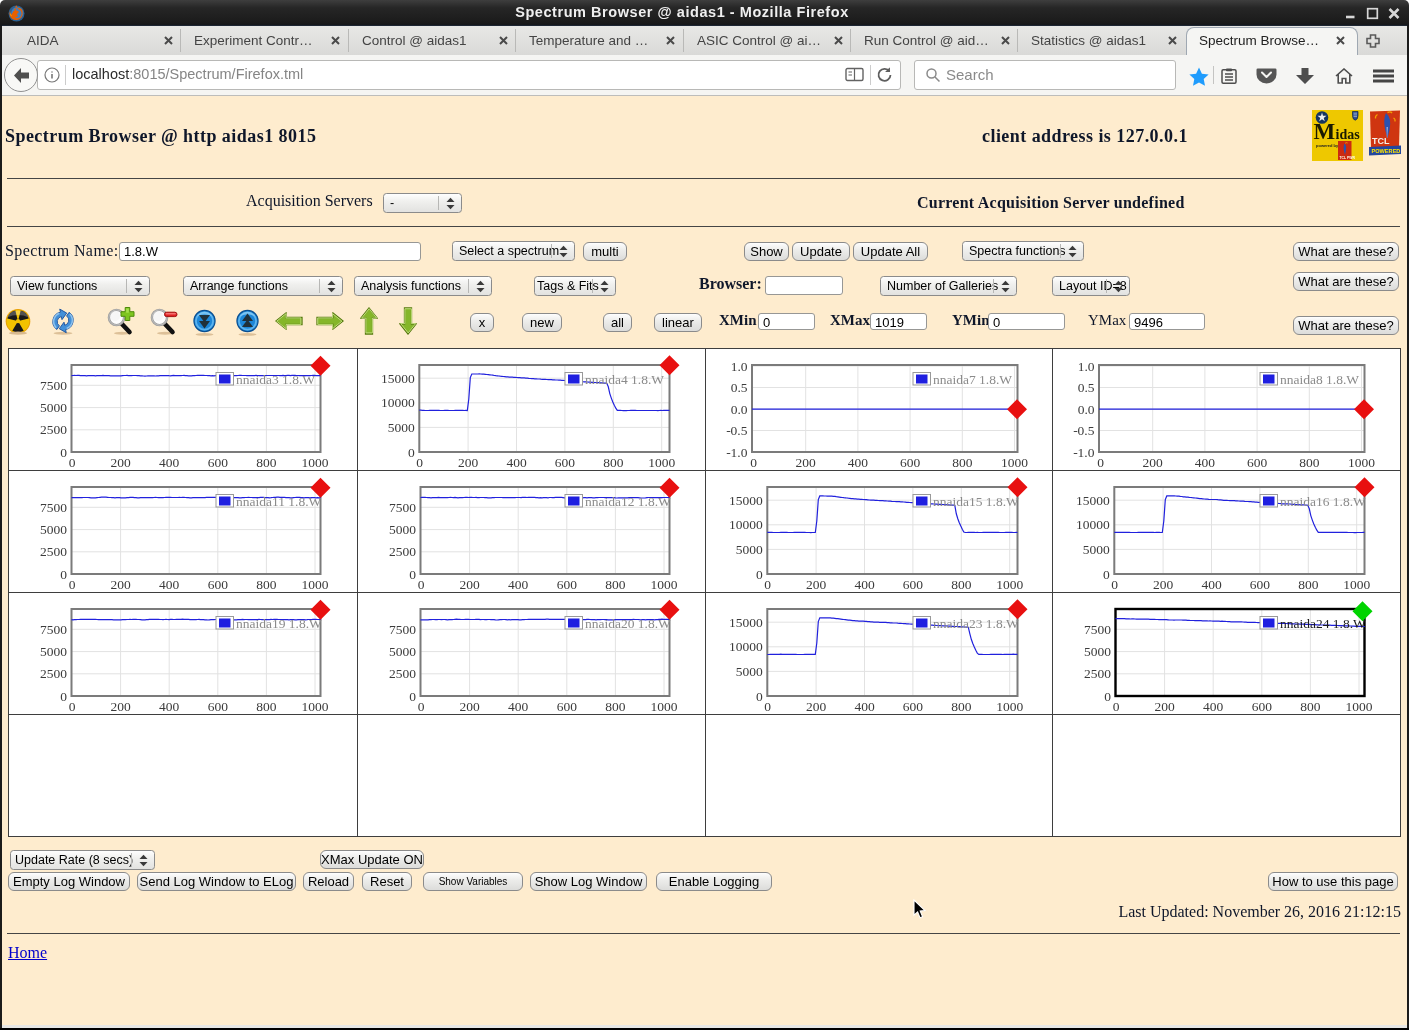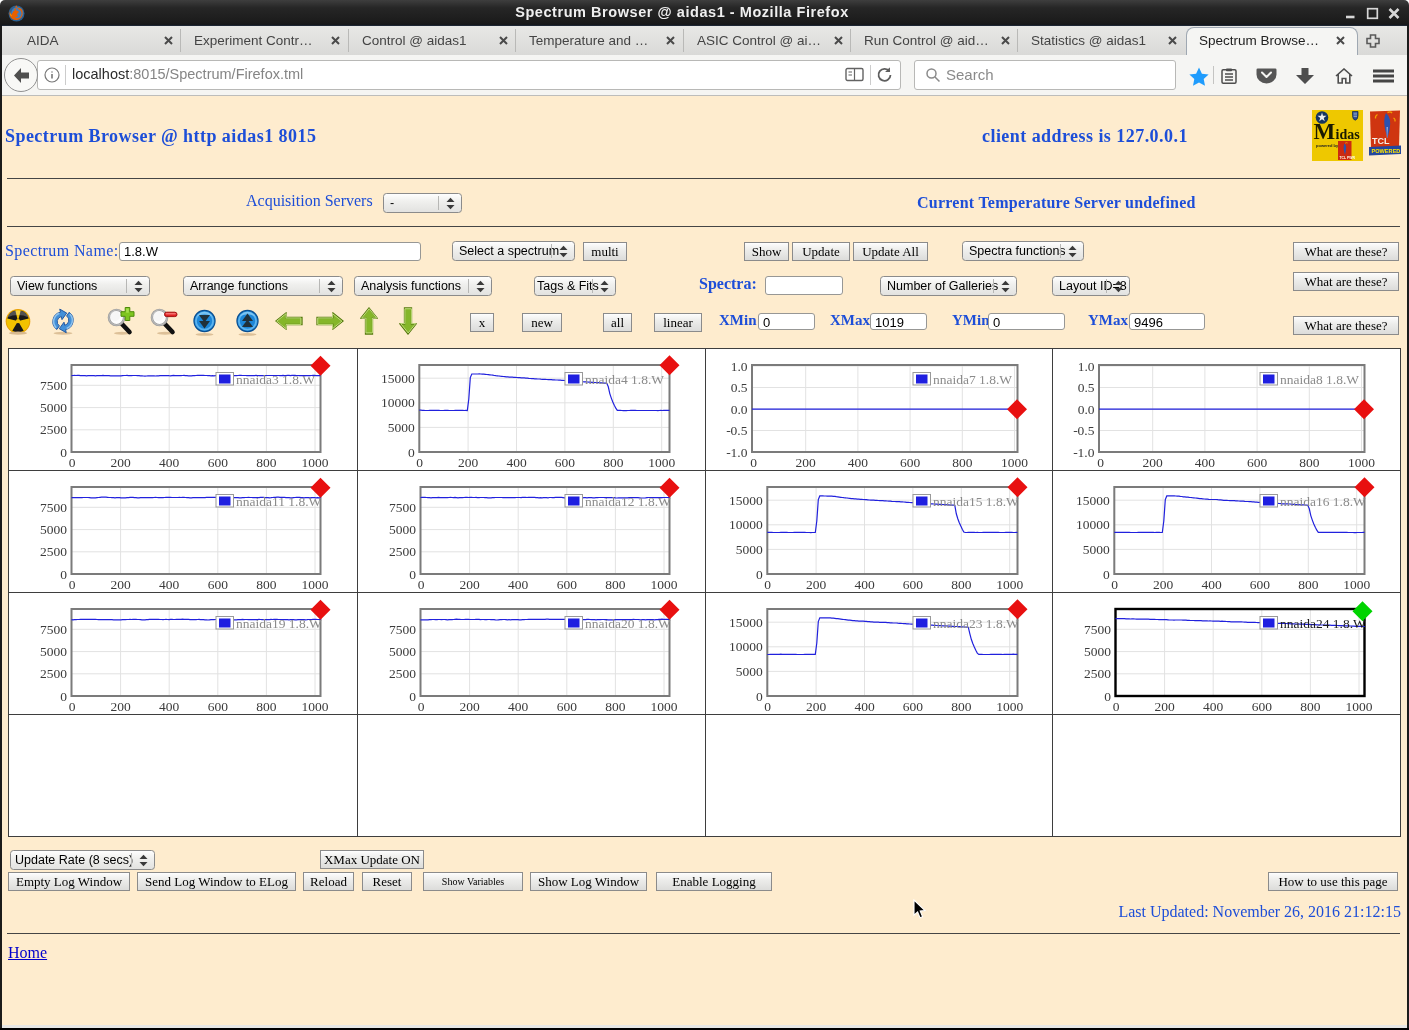--- a/index.html
+++ b/index.html
@@ -20,26 +20,26 @@
 .navbar{position:absolute;left:0;top:55px;width:1409px;height:41px;background:#f5f5f3;
   border-bottom:1px solid #bdbdbb}
 .urlbar{position:absolute;left:37px;top:5px;width:864px;height:30px;background:#fff;
   border:1px solid #b8b8b6;border-radius:3px}
 .backbtn{position:absolute;left:4px;top:3px;width:34px;height:34px;border-radius:50%;
   background:#f8f8f6;border:1px solid #919191}
 .searchbar{position:absolute;left:914px;top:5px;width:262px;height:30px;background:#fff;
   border:1px solid #b8b8b6;border-radius:3px}
 .content{position:absolute;left:0;top:96px;width:1409px;height:929px;background:#feecce}
 .statusbar{position:absolute;left:0;top:1025px;width:1409px;height:5px;background:#e7e7e5;border-bottom:2px solid #000}
-.red{color:#1d4ed8}
+.red{color:#0f172a}
 .serif{font-family:"Liberation Serif",serif}
 hr.rule{position:absolute;left:7px;width:1393px;border:none;border-top:1.6px solid #454545;height:0}
 .btn{position:absolute;height:19px;background:linear-gradient(#fdfdfd,#ededeb 40%,#dcdcda);
-  border:1px solid #8b8b8b;border-radius:0;font-size:13px;color:#000;text-align:center;
-  font-family:Liberation Serif, serif;line-height:17px;box-shadow:0 0.5px 0 rgba(255,255,255,.6) inset}
+  border:1px solid #8b8b8b;border-radius:6px;font-size:13px;color:#000;text-align:center;
+  font-family:Liberation Sans, sans-serif;line-height:17px;box-shadow:0 0.5px 0 rgba(255,255,255,.6) inset}
 .sel{position:absolute;height:20px;overflow:hidden;background:linear-gradient(#fefefe,#f0f0ee 40%,#e2e2e0);
   border:1px solid #8b8b8b;border-radius:3.5px;font-size:12.5px;color:#000;line-height:18px;
   padding-left:6px;padding-right:24px;white-space:nowrap}
 .sel:after{content:"";position:absolute;right:22px;top:2px;bottom:2px;width:1px;background:#b7b7b5}
 .spin{position:absolute;right:5px;top:3px;width:11px;height:13px}
 .inp{position:absolute;height:19px;background:#fff;border:1px solid #979795;border-radius:3px;
   font-size:13px;color:#000;line-height:17px;padding-left:4px}
 .cell{position:absolute;background:#fff;border:1px solid #3e3e3e}
 </style></head><body>
 
@@ -181,21 +181,21 @@
 <text x="3" y="34" font-family="Liberation Sans,sans-serif" font-size="9px" font-weight="bold" fill="#f5f0e8">TCL</text>
 <polygon points="0,37 32,35.5 32,44 0,45.5" fill="#23479d"></polygon>
 <text x="2.5" y="43" font-family="Liberation Sans,sans-serif" font-size="5.6px" font-weight="bold" fill="#ffe400">POWERED</text>
 </svg>
 <hr class="rule" style="top:81.5px">
 <div class="abs red serif" style="left:246px;top:96px;font-size:16px;white-space:nowrap;">Acquisition Servers</div>
 <div class="sel" style="left:383px;top:97px;width:79px;padding-left:6px">-<svg class="spin" viewBox="0 0 11 13">
         <path d="M1.5 5 L5.5 0.8 L9.5 5 Z" fill="#3a3a3a"></path>
         <path d="M1.5 8 L5.5 12.2 L9.5 8 Z" fill="#3a3a3a"></path>
       </svg></div>
-<div class="abs red serif" style="left:917px;top:98px;font-size:16px;font-weight:bold;white-space:nowrap;letter-spacing:0.25px">Current Temperature Server undefined</div>
+<div class="abs red serif" style="left:917px;top:98px;font-size:16px;font-weight:bold;white-space:nowrap;letter-spacing:0.25px">Current Acquisition Server undefined</div>
 <hr class="rule" style="top:130px">
 <div class="abs red serif" style="left:5px;top:146px;font-size:16px;white-space:nowrap;letter-spacing:0.4px">Spectrum Name:</div>
 <div class="inp" style="left:119px;top:146px;width:302px;height:19px">1.8.W</div>
 <div class="sel" style="left:452px;top:145px;width:123px;padding-left:6px">Select a spectrum<svg class="spin" viewBox="0 0 11 13">
         <path d="M1.5 5 L5.5 0.8 L9.5 5 Z" fill="#3a3a3a"></path>
         <path d="M1.5 8 L5.5 12.2 L9.5 8 Z" fill="#3a3a3a"></path>
       </svg></div>
 <div class="btn" style="left:583px;top:146px;width:44px;font-size:13px">multi</div>
 <div class="btn" style="left:744px;top:146px;width:45px;font-size:13px">Show</div>
 <div class="btn" style="left:792px;top:146px;width:58px;font-size:13px">Update</div>
@@ -214,21 +214,21 @@
         <path d="M1.5 8 L5.5 12.2 L9.5 8 Z" fill="#3a3a3a"></path>
       </svg></div>
 <div class="sel" style="left:354px;top:180px;width:138px;padding-left:6px">Analysis functions<svg class="spin" viewBox="0 0 11 13">
         <path d="M1.5 5 L5.5 0.8 L9.5 5 Z" fill="#3a3a3a"></path>
         <path d="M1.5 8 L5.5 12.2 L9.5 8 Z" fill="#3a3a3a"></path>
       </svg></div>
 <div class="sel" style="left:534px;top:180px;width:82px;padding-left:2px">Tags &amp; Fits<svg class="spin" viewBox="0 0 11 13">
         <path d="M1.5 5 L5.5 0.8 L9.5 5 Z" fill="#3a3a3a"></path>
         <path d="M1.5 8 L5.5 12.2 L9.5 8 Z" fill="#3a3a3a"></path>
       </svg></div>
-<div class="abs red serif" style="left:699px;top:179px;font-size:16px;font-weight:bold;white-space:nowrap;">Spectra:</div>
+<div class="abs red serif" style="left:699px;top:179px;font-size:16px;font-weight:bold;white-space:nowrap;">Browser:</div>
 <div class="inp" style="left:765px;top:180px;width:78px;height:19px"></div>
 <div class="sel" style="left:880px;top:180px;width:137px;padding-left:6px">Number of Galleries<svg class="spin" viewBox="0 0 11 13">
         <path d="M1.5 5 L5.5 0.8 L9.5 5 Z" fill="#3a3a3a"></path>
         <path d="M1.5 8 L5.5 12.2 L9.5 8 Z" fill="#3a3a3a"></path>
       </svg></div>
 <div class="sel" style="left:1052px;top:180px;width:78px;">Layout ID=8<svg class="spin" viewBox="0 0 11 13">
         <path d="M1.5 5 L5.5 0.8 L9.5 5 Z" fill="#3a3a3a"></path>
         <path d="M1.5 8 L5.5 12.2 L9.5 8 Z" fill="#3a3a3a"></path>
       </svg></div>
 <div class="btn" style="left:1293px;top:176px;width:106px;font-size:13px">What are these?</div>
@@ -312,21 +312,21 @@
 <div class="btn" style="left:470px;top:217px;width:24px;font-size:13px">x</div>
 <div class="btn" style="left:522px;top:217px;width:40px;font-size:13px">new</div>
 <div class="btn" style="left:603px;top:217px;width:29px;font-size:13px">all</div>
 <div class="btn" style="left:654px;top:217px;width:48px;font-size:13px">linear</div>
 <div class="abs red serif" style="left:719px;top:216px;font-size:15px;font-weight:bold;white-space:nowrap;">XMin</div>
 <div class="inp" style="left:758px;top:217px;width:57px;height:17px">0</div>
 <div class="abs red serif" style="left:830px;top:216px;font-size:15px;font-weight:bold;white-space:nowrap;">XMax</div>
 <div class="inp" style="left:870px;top:217px;width:57px;height:17px">1019</div>
 <div class="abs red serif" style="left:952px;top:216px;font-size:15px;font-weight:bold;white-space:nowrap;">YMin</div>
 <div class="inp" style="left:988px;top:217px;width:77px;height:17px">0</div>
-<div class="abs red serif" style="left:1088px;top:216px;font-size:15px;font-weight:bold;white-space:nowrap;">YMax</div>
+<div class="abs red serif" style="left:1088px;top:216px;font-size:15px;font-weight:normal;white-space:nowrap;">YMax</div>
 <div class="inp" style="left:1129px;top:217px;width:76px;height:17px">9496</div>
 <div class="btn" style="left:1293px;top:220px;width:106px;font-size:13px">What are these?</div>
 <div class="cell" style="left:8.0px;top:251.5px;width:350.0px;height:123.5px"></div>
 <div class="cell" style="left:357.0px;top:251.5px;width:348.5px;height:123.5px"></div>
 <div class="cell" style="left:704.5px;top:251.5px;width:348.5px;height:123.5px"></div>
 <div class="cell" style="left:1052.0px;top:251.5px;width:349.0px;height:123.5px"></div>
 <div class="cell" style="left:8.0px;top:374.0px;width:350.0px;height:123.0px"></div>
 <div class="cell" style="left:357.0px;top:374.0px;width:348.5px;height:123.0px"></div>
 <div class="cell" style="left:704.5px;top:374.0px;width:348.5px;height:123.0px"></div>
 <div class="cell" style="left:1052.0px;top:374.0px;width:349.0px;height:123.0px"></div>

